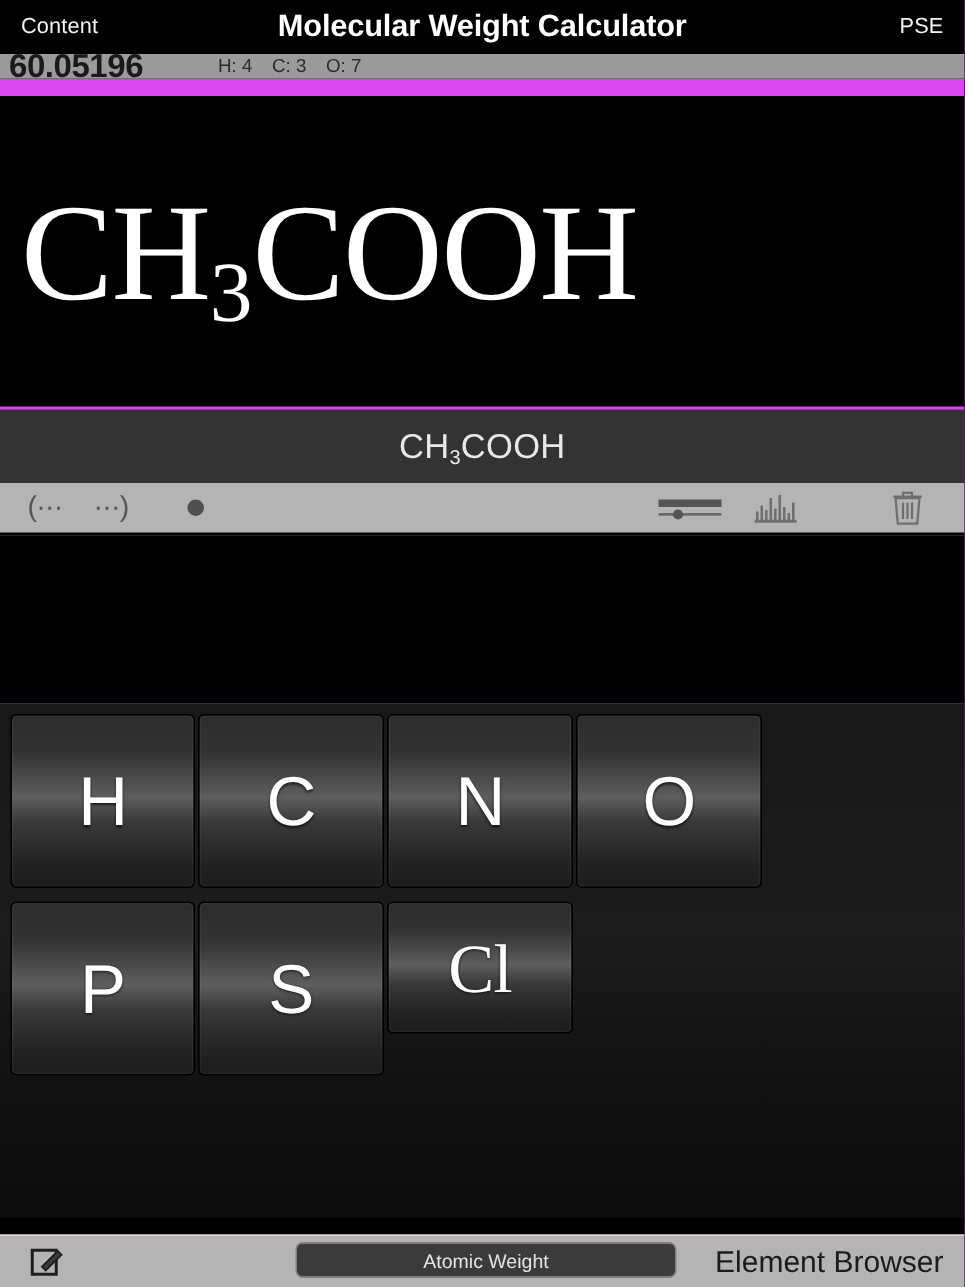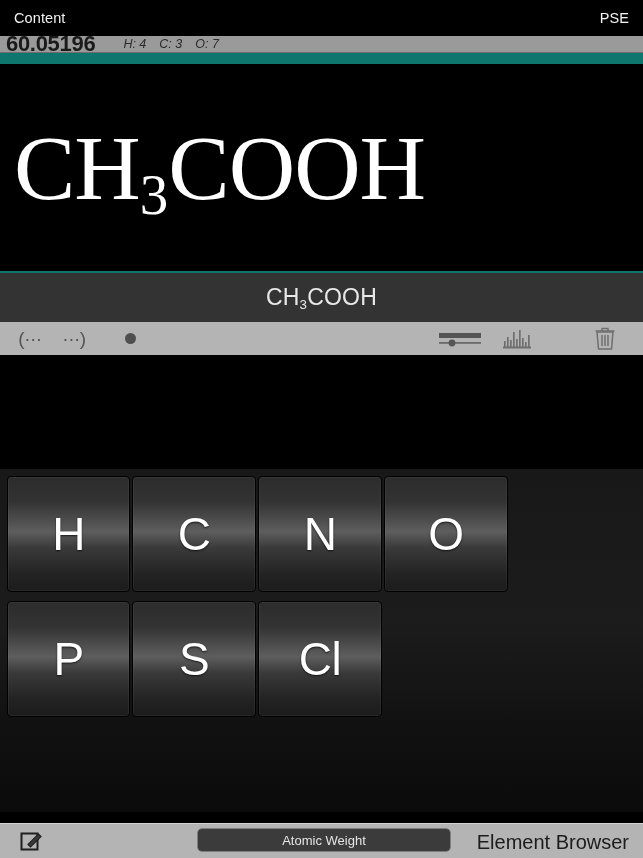--- a/index.html
+++ b/index.html
@@ -11,21 +11,21 @@
     width: 643px;
     height: 858px;
     overflow: hidden;
     font-family: "Liberation Sans", sans-serif;
     -webkit-font-smoothing: antialiased;
   }
   #app {
     position: relative;
     width: 643px;
     height: 858px;
-    background: #0f766e;
+    background: #d946ef;
   }
 
   
   .titlebar {
     position: absolute;
     left: 0; top: 0;
     width: 643px; height: 36px;
     background: #000;
     display: flex;
     align-items: center;
@@ -63,27 +63,26 @@
     border-bottom: 1px solid #6e6e6e;
   }
   .mass-value {
     color: #1a1a1a;
     font-size: 22px;
     font-weight: bold;
     letter-spacing: -0.3px;
     line-height: 1;
   }
   .atom-counts {
-    margin-left: 28px;
+    margin-left: 50px;
     display: flex;
     gap: 13px;
     color: #2b2b2b;
     font-size: 12.5px;
     line-height: 1;
-    font-style: italic;
   }
 
   
   .formula-display {
     position: absolute;
     left: 0; top: 64px;
     width: 643px; height: 207px;
     background: #000;
     overflow: hidden;
   }
@@ -311,20 +310,21 @@
     font-size: 20px;
   }
 </style>
 </head>
 <body>
 
 <div id="app">
 
   <div class="titlebar">
     <div class="titlebar-left">Content</div>
+    <div class="titlebar-title">Molecular Weight Calculator</div>
     <div class="titlebar-right">PSE</div>
   </div>
 
   <div class="massbar">
     <div class="mass-value">60.05196</div>
     <div class="atom-counts">
       <span>H: 4</span>
       <span>C: 3</span>
       <span>O: 7</span>
     </div>
@@ -399,21 +399,21 @@
   </div>
 
   <div class="element-area">
     <div class="elbtn" style="left:7px;  top:7px;  width:123px; height:116px;">H</div>
     <div class="elbtn" style="left:132px;top:7px;  width:124px; height:116px;">C</div>
     <div class="elbtn" style="left:258px;top:7px;  width:124px; height:116px;">N</div>
     <div class="elbtn" style="left:384px;top:7px;  width:124px; height:116px;">O</div>
 
     <div class="elbtn" style="left:7px;  top:132px; width:123px; height:116px;">P</div>
     <div class="elbtn" style="left:132px;top:132px; width:124px; height:116px;">S</div>
-    <div class="elbtn" style="left:258px;top:132px; width:124px; height:116px;">Cl</div>
+    <div class="elbtn" style="left:258px;top:132px; width:124px; height:88px;font-family:Liberation Serif, serif;">Cl</div>
   </div>
 
   <div class="bottom-black"></div>
   <div class="bottombar">
     <div class="compose-btn">
       <svg width="24" height="24" viewBox="0 0 24 24">
         <rect x="2.5" y="4.5" width="16" height="16" fill="none" stroke="#1f1f1f" stroke-width="2"></rect>
         <path d="M9 15.5 L19.5 5 L22 7.5 L11.5 18 Z" fill="#3a3a3a" stroke="#1f1f1f" stroke-width="1.2"></path>
       </svg>
     </div>

